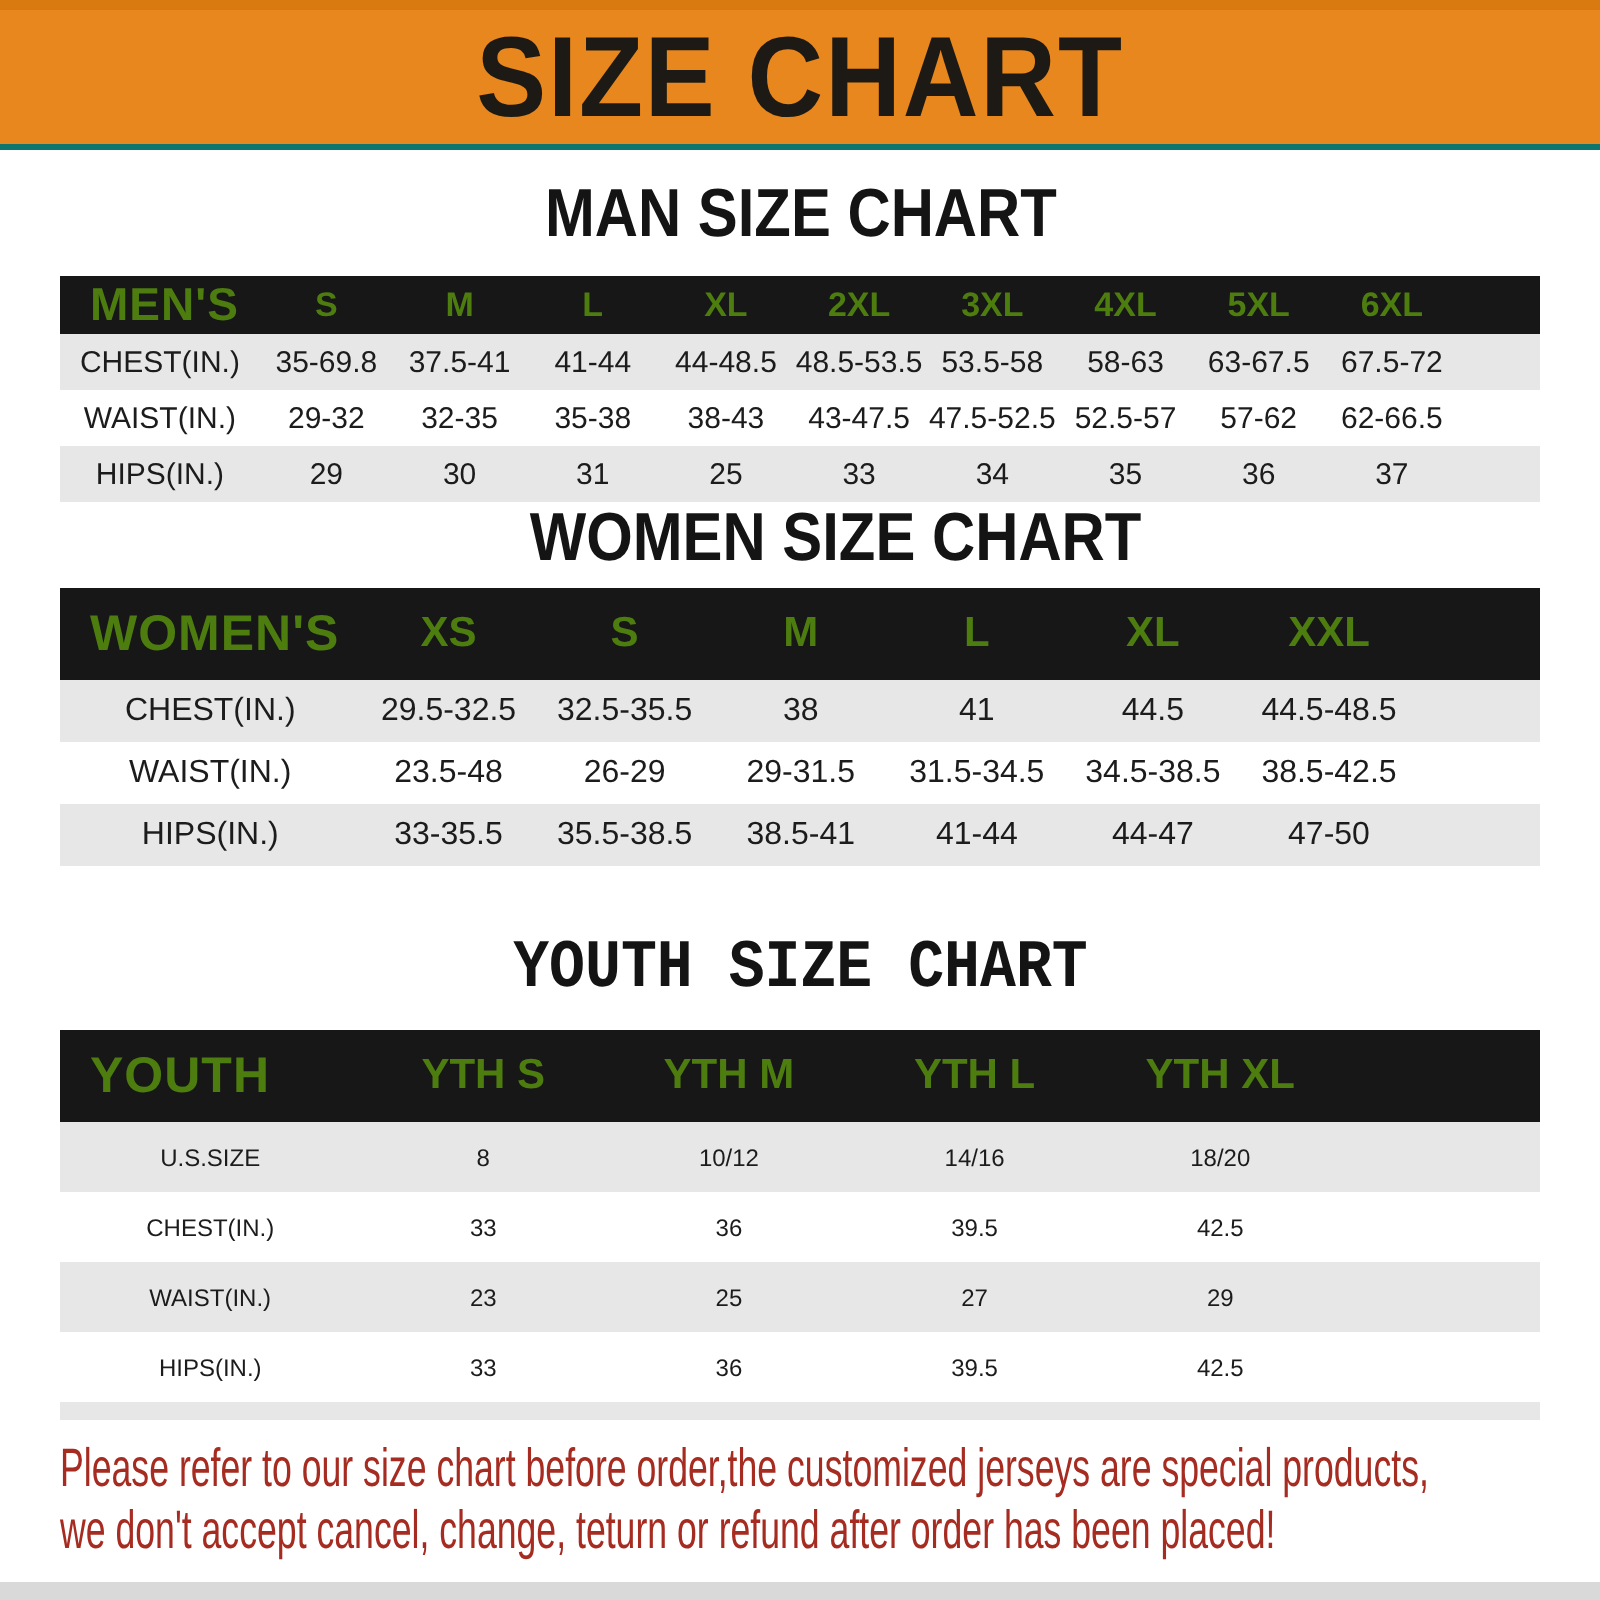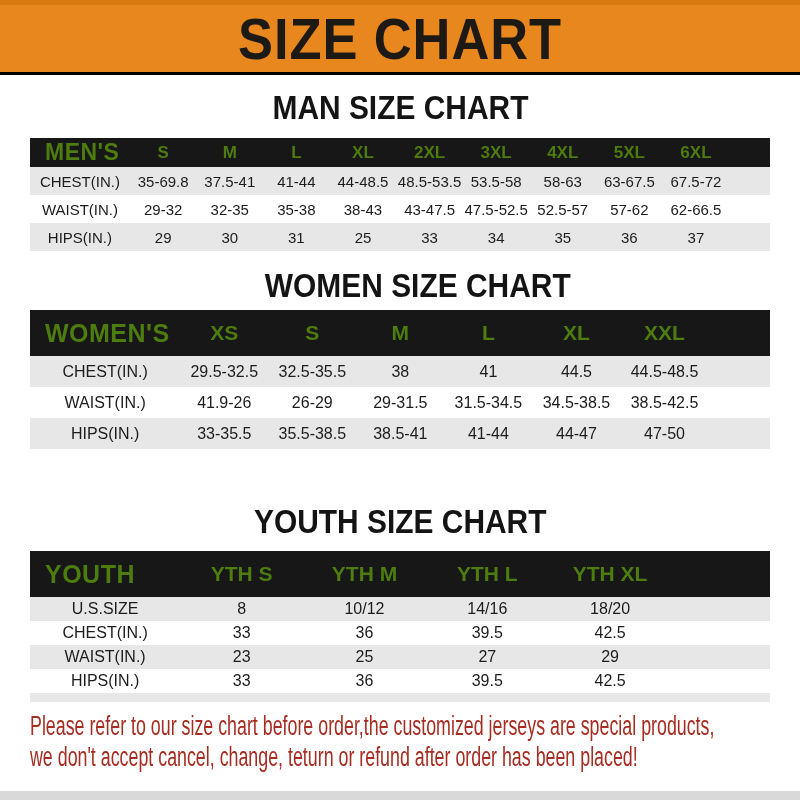--- a/index.html
+++ b/index.html
@@ -4,38 +4,38 @@
 <style>
   * { margin:0; padding:0; box-sizing:border-box; }
   html,body { width:800px; height:800px; background:#ffffff; font-family:"Liberation Sans",sans-serif; }
   .page { position:relative; width:800px; height:800px; overflow:hidden; background:#ffffff; }
 
   
   .banner {
     height:75px;
     background:var(--banner-bg,#E8871E);
     border-top:5px solid #d87a10;
-    border-bottom:3px solid #000000;
+    border-bottom:3px solid #0f766e;
     display:flex; align-items:center; justify-content:center;text-align:center;
   }
   .banner-title {
     font-size:57px; font-weight:bold; color:#1d1a15;
     letter-spacing:1px; display:inline-block; transform:scaleX(0.92);
     white-space:nowrap;
   }
 
   
   .section-heading { text-align:center; line-height:36px; height:36px; }
   .section-heading .condensed {
     display:inline-block; transform:scaleX(0.88);
     font-size:34px; font-weight:bold; color:#141414; letter-spacing:0px; white-space:nowrap;
   }
   .heading-men   { margin-top:14px; }
-  .heading-women { margin-top:16px;padding-left:36px; }
-  .heading-youth { margin-top:54px; }
+  .heading-women { margin-top:0;padding-left:36px; }
+  .heading-youth { margin-top:34px;font-family:Liberation Mono, monospace; }
 
   
   .size-table {
     width:740px; margin:0 auto; border-collapse:collapse; table-layout:fixed;
     text-align:center;
   }
   .table-men   { margin-top:13px; }
   .table-women { margin-top:7px; }
   .table-youth { margin-top:12px; }
 
@@ -45,21 +45,21 @@
   .table-men   thead th { height:29px; font-size:17px; }
   .table-women thead th, .table-youth thead th { height:46px; font-size:21px; }
 
   .size-table th.corner { text-align:left; padding-left:15px; letter-spacing:0.5px; }
   .table-men   th.corner { font-size:23px; }
   .table-women th.corner, .table-youth th.corner { font-size:25px; }
 
   .size-table tbody td { color:#1c1c1c; vertical-align:middle; }
   .table-men   tbody tr { height:28px; font-size:15px; }
   .table-women tbody tr { height:31px; font-size:16px; }
-  .table-youth tbody tr { height:24px; font-size:16px;border-radius:14px; }
+  .table-youth tbody tr { height:35px; font-size:12px;border-radius:14px; }
   .size-table tbody tr:nth-child(odd) { background:var(--stripe-bg,#E7E7E7); }
 
   
   .table-men   col.label  { width:13.5%; } .table-men   col.size { width:9%;    } .table-men   col.filler { width:5.5%;  }
   .table-women col.label  { width:20.3%; } .table-women col.size { width:11.9%; } .table-women col.filler { width:8.3%;  }
   .table-youth col.label  { width:20.3%; } .table-youth col.size { width:16.6%; } .table-youth col.filler { width:13.3%; }
 
   
   .bottom-band { width:740px; height:9px; margin:0 auto; background:var(--stripe-bg,#E7E7E7); }
 
@@ -192,21 +192,21 @@
             <td>29.5-32.5</td>
             <td>32.5-35.5</td>
             <td>38</td>
             <td>41</td>
             <td>44.5</td>
             <td>44.5-48.5</td>
             <td></td>
           </tr>
           <tr>
             <td class="rowlabel">WAIST(IN.)</td>
-            <td>41.9-26</td>
+            <td>23.5-48</td>
             <td>26-29</td>
             <td>29-31.5</td>
             <td>31.5-34.5</td>
             <td>34.5-38.5</td>
             <td>38.5-42.5</td>
             <td></td>
           </tr>
           <tr>
             <td class="rowlabel">HIPS(IN.)</td>
             <td>33-35.5</td>

